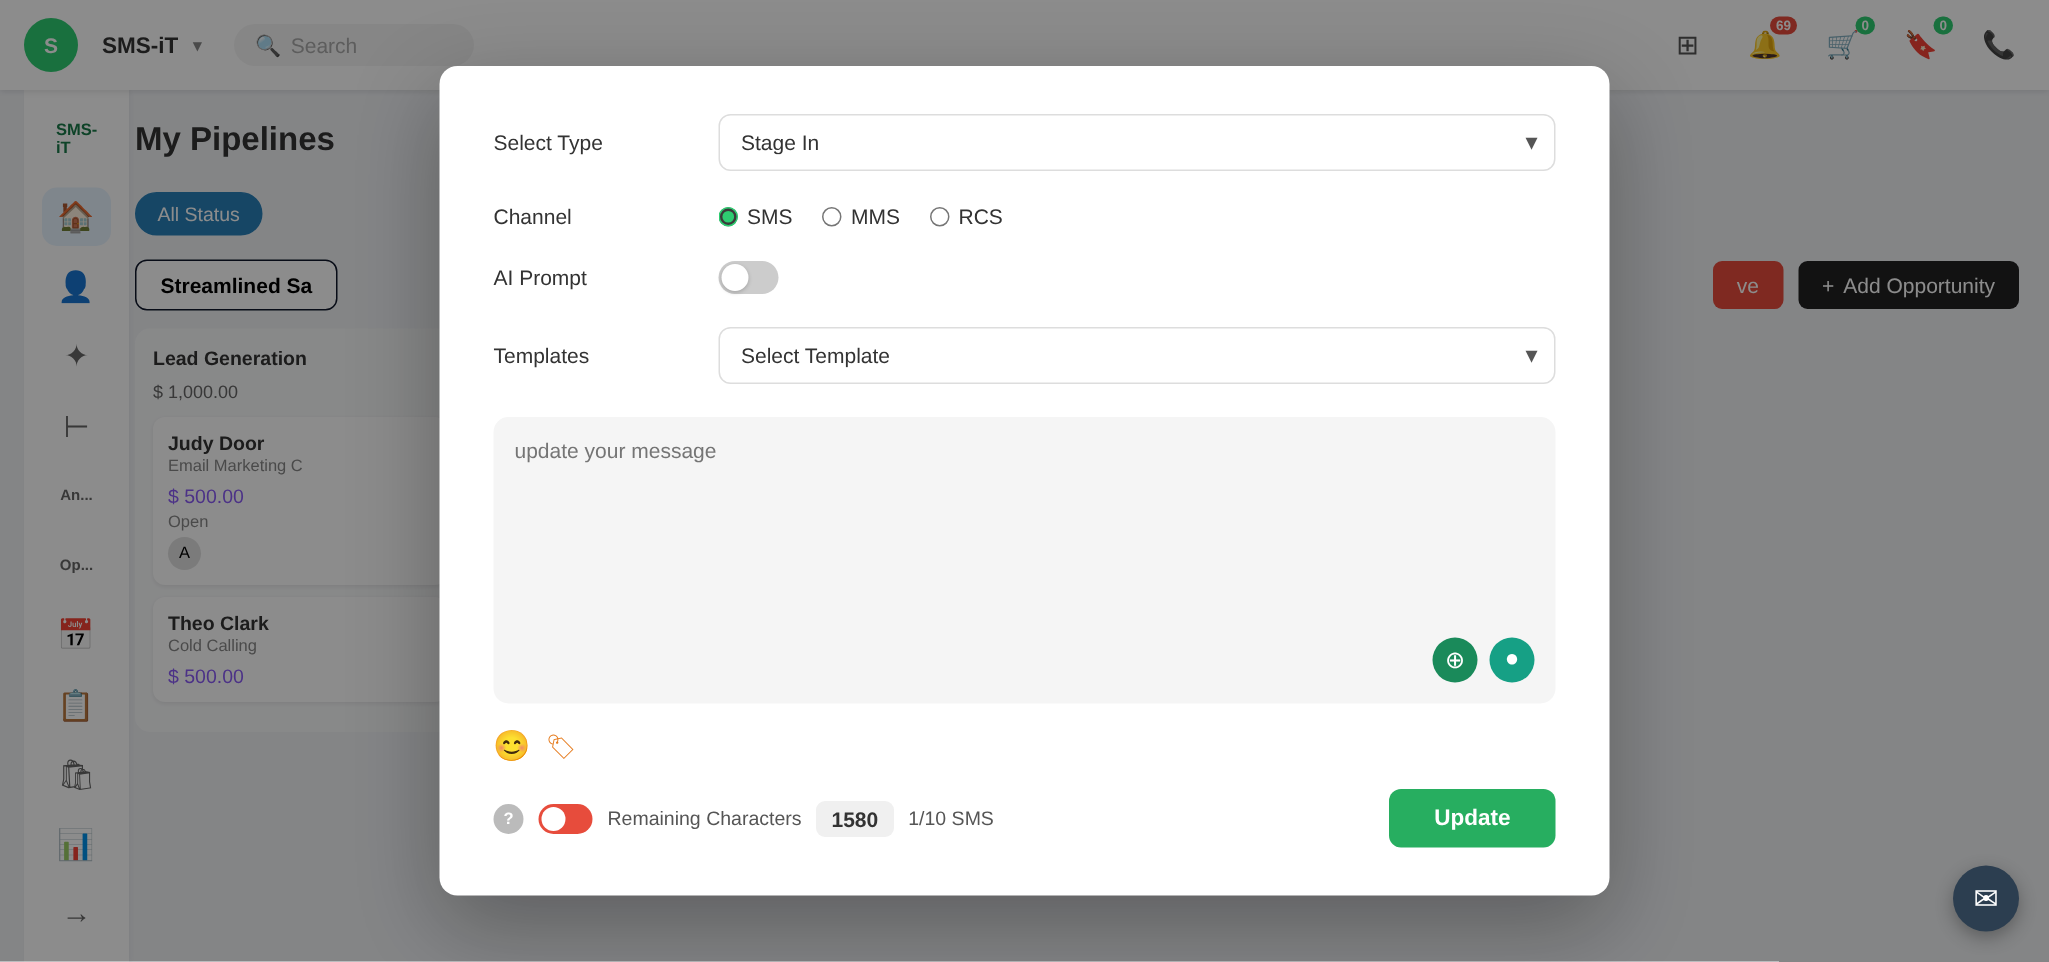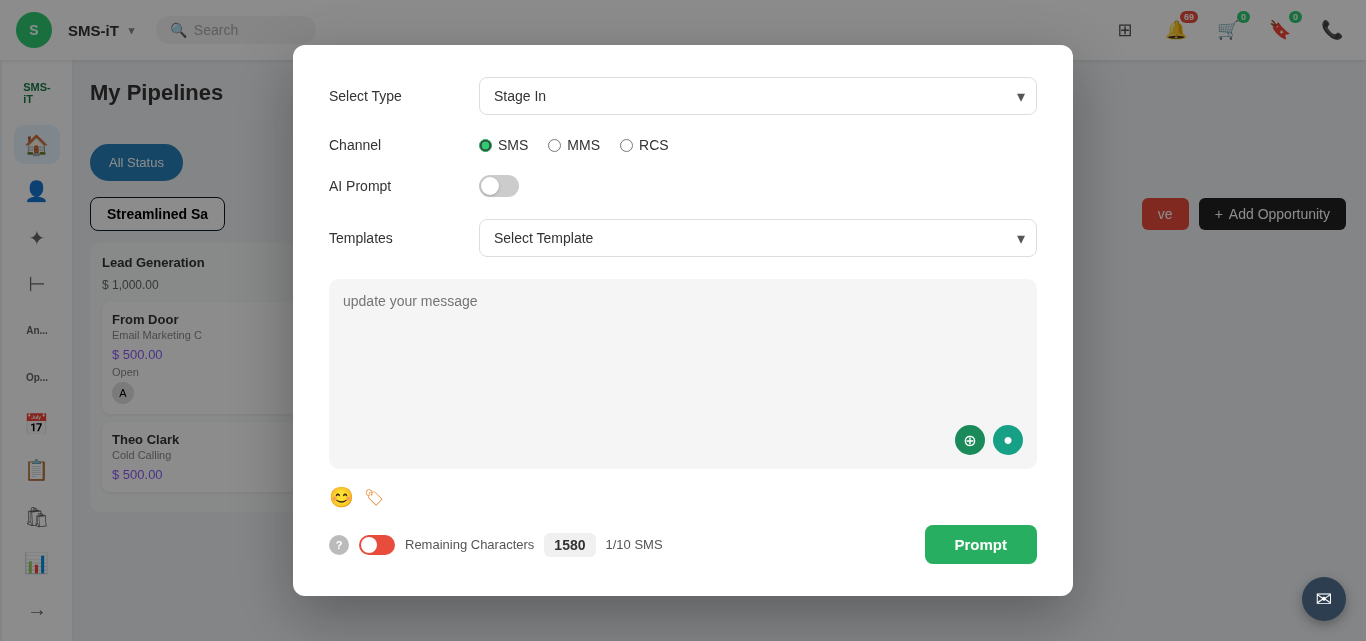--- a/index.html
+++ b/index.html
@@ -33,52 +33,52 @@
     }
     .topbar-badge {
       position: absolute; top: -2px; right: -4px;
       background: #e74c3c; color: white; font-size: 9px;
       border-radius: 10px; padding: 1px 4px; font-weight: bold;
     }
     .badge-green { background: #2ecc71; }
 
     
     .sidebar {
-      position: fixed; left: 2px; top: 60px; bottom: 0; width: 70px;
+      position: fixed; left: 16px; top: 60px; bottom: 0; width: 70px;
       background: #fff; display: flex; flex-direction: column; align-items: center;
       padding-top: 16px; gap: 8px; z-index: 9; box-shadow: 1px 0 4px rgba(0,0,0,0.05);
     }
     .sidebar-logo {
       width: 40px; height: 40px; margin-bottom: 8px;
       display: flex; align-items: center; justify-content: center;
     }
     .sidebar-item {
       width: 46px; height: 46px; border-radius: 10px;
       display: flex; align-items: center; justify-content: center;
       cursor: pointer; color: #666; font-size: 20px;
     }
     .sidebar-item.active { background: #e8f4ff; color: #2980b9; }
 
     
     .main {
       position: fixed; left: 70px; top: 60px; right: 0; bottom: 0;
       padding: 20px; overflow: auto;
     }
-    .page-title { font-size: 22px; font-weight: 700; color: #333; margin-bottom: 28px; }
+    .page-title { font-size: 22px; font-weight: 700; color: #333; margin-bottom: 12px; }
     .nav-tabs { display: flex; gap: 8px; margin-bottom: 16px; }
     .nav-tab {
       padding: 8px 18px; border-radius: 6px; font-size: 14px;
       cursor: pointer; font-weight: 500; color: #555; background: #fff;
       border: 1px solid #ddd;
     }
     .nav-tab.blue { background: #2980b9; color: white; border-color: #2980b9; }
 
     .filter-bar { display: flex; gap: 10px; margin-bottom: 16px; align-items: center; }
     .filter-btn {
-      padding: 6px 14px; border-radius: 20px; border: 5px solid #22c55e;
+      padding: 6px 14px; border-radius: 20px; border: 1px solid #22c55e;
       font-size: 13px; cursor: pointer; background: #fff; color: #555;
     }
     .filter-btn.active { background: #2980b9; color: white; border-color: #2980b9; }
 
     
     .pipeline-row { display: flex; gap: 12px; }
     .pipeline-col {
       min-width: 220px; background: #f8f9fa; border-radius: 10px; padding: 12px;
     }
     .col-header { font-size: 13px; font-weight: 600; color: #333; margin-bottom: 8px; }
@@ -277,21 +277,21 @@
       <span>+</span>
       <span>Add Opportunity</span>
     </button>
   </div>
 
   <div class="pipeline-row">
     <div class="pipeline-col">
       <div class="col-header">Lead Generation</div>
       <div class="col-amount">$ 1,000.00</div>
       <div class="card">
-        <div class="card-name">From Door</div>
+        <div class="card-name">Judy Door</div>
         <div class="card-sub">Email Marketing C</div>
         <div class="card-amount">$ 500.00</div>
         <div class="card-status">Open</div>
         <div style="display:flex;align-items:center;gap:6px;margin-top:4px;">
           <div style="width:22px;height:22px;border-radius:50%;background:#e0e0e0;display:flex;align-items:center;justify-content:center;font-size:11px;">A</div>
         </div>
       </div>
       <div class="card">
         <div class="card-name">Theo Clark</div>
         <div class="card-sub">Cold Calling</div>
@@ -376,19 +376,19 @@
     </div>
 
     <div class="bottom-row">
       <div class="char-row">
         <div class="help-icon">?</div>
         <div class="toggle-small"></div>
         <span>Remaining Characters</span>
         <div class="char-box">1580</div>
         <span class="sms-count">1/10 SMS</span>
       </div>
-      <button class="update-btn">Prompt</button>
+      <button class="update-btn">Update</button>
     </div>
 
   </div>
 </div>
 
 <div class="chat-icon">✉</div>
 
 </body></html>

